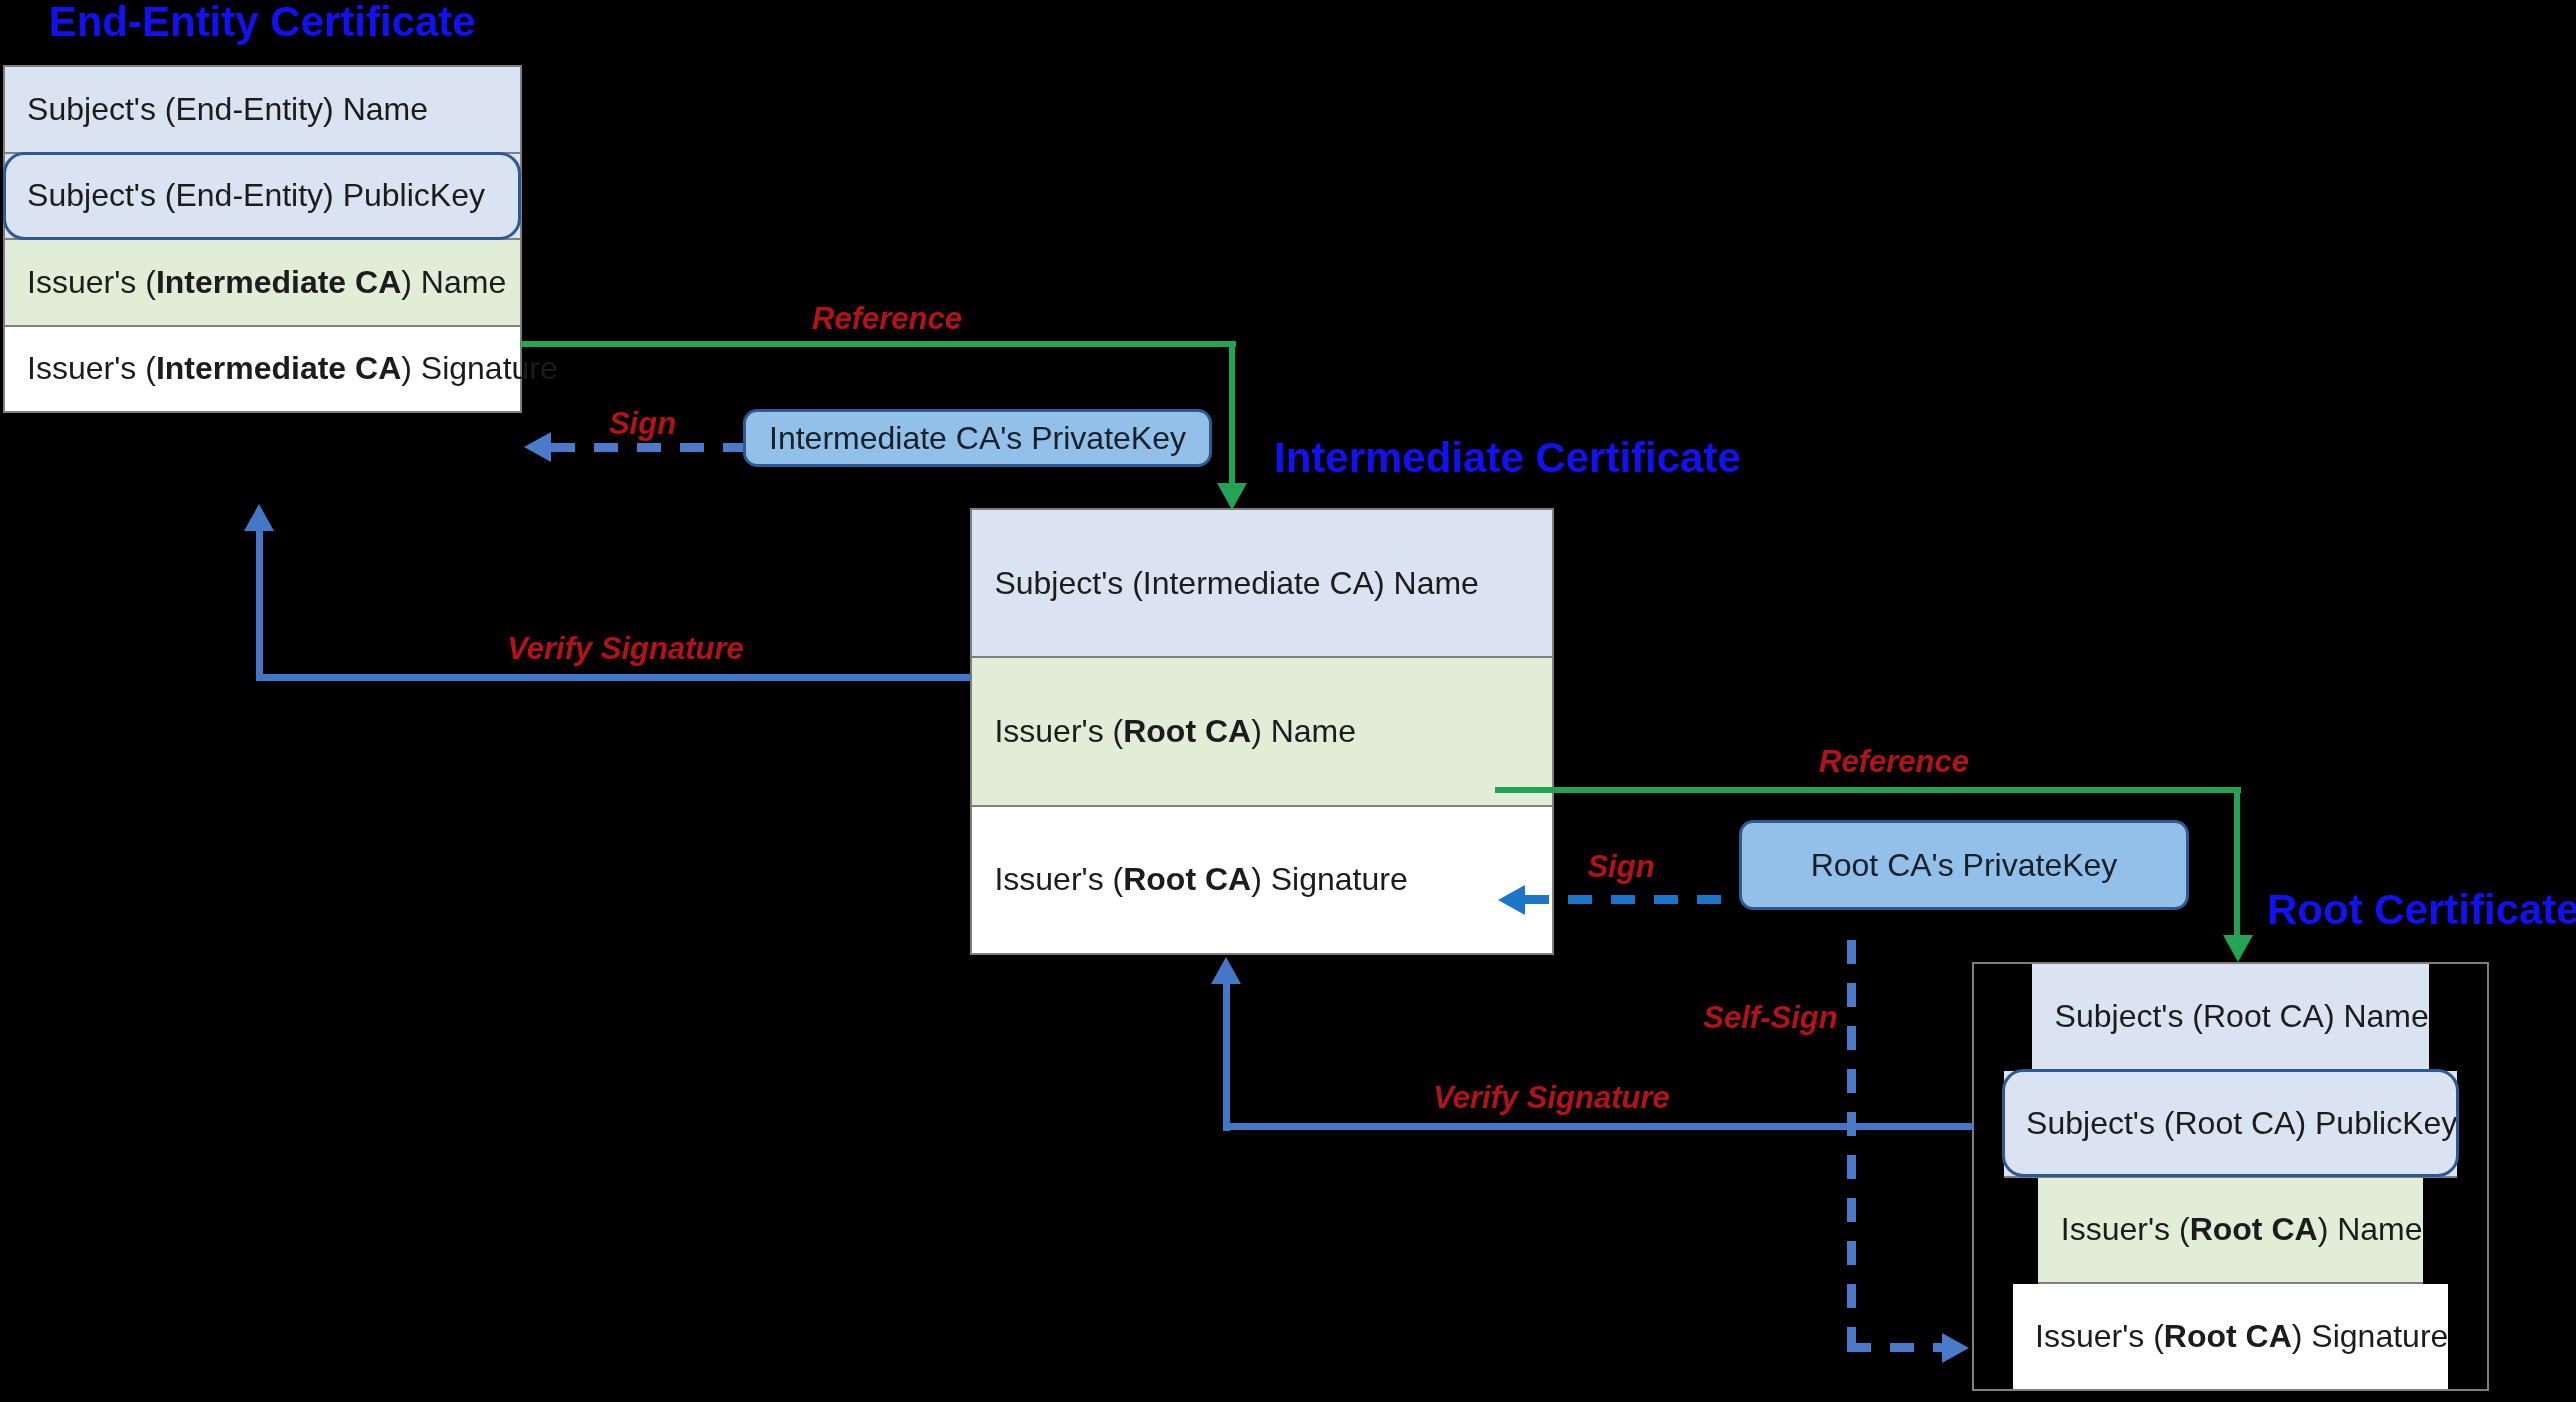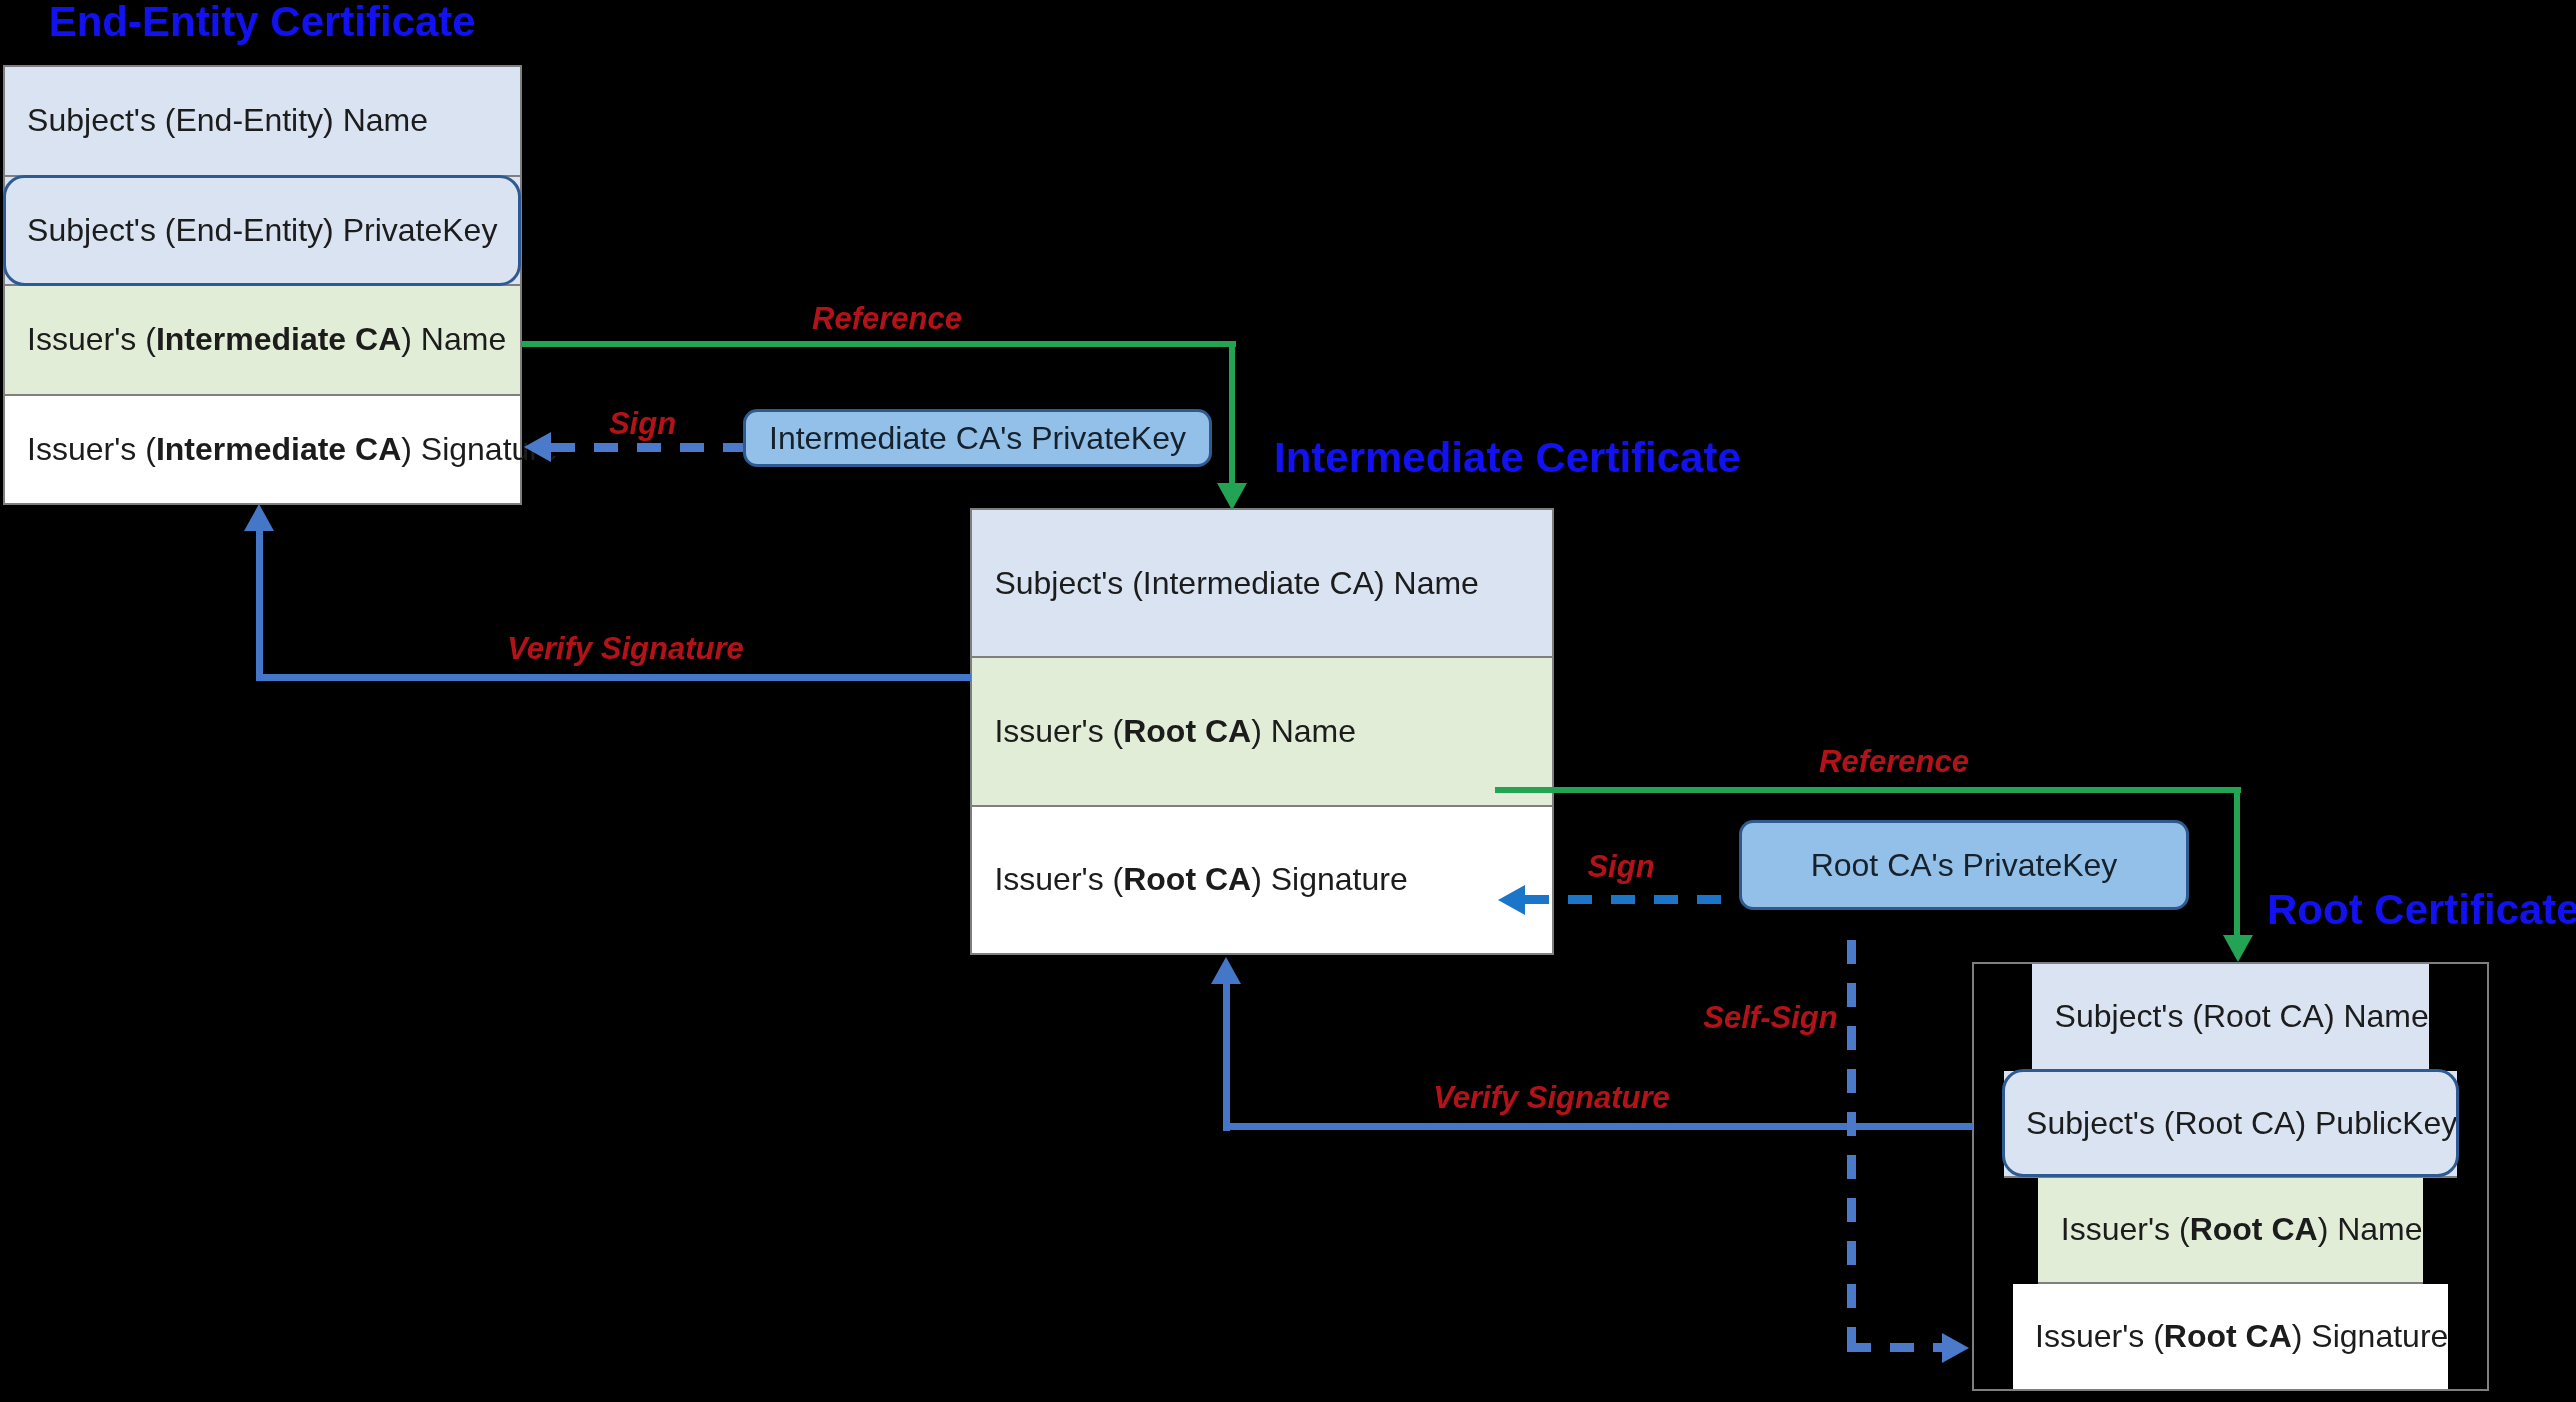--- a/index.html
+++ b/index.html
@@ -29,29 +29,29 @@
 
   .arrow-label{position:absolute;font-size:31px;font-weight:bold;font-style:italic;color:var(--label-red);text-align:center;line-height:1.1;white-space:nowrap;}
 </style>
 </head>
 <body>
 
 <div id="stage">
 
   <div class="cert-title" style="left:2.7px;top:0px;width:519px;text-align:center;">End-Entity Certificate</div>
 
-  <div class="cert" style="left:2.7px;top:65px;width:519px;height:440px;">
+  <div class="cert" style="left:2.7px;top:65px;width:519px;height:348px;">
     <div class="row blue">
       <span>Subject's (End-Entity) Name</span>
         <b></b>
         <span></span>
     </div>
     <div class="row blue">
       <div class="pk-frame"></div>
-      <span>Subject's (End-Entity) PrivateKey</span>
+      <span>Subject's (End-Entity) PublicKey</span>
         <b></b>
         <span></span>
     </div>
     <div class="row green">
       <span>Issuer's (</span>
         <b>Intermediate CA</b>
         <span>) Name</span>
     </div>
     <div class="row white">
       <span>Issuer's (</span>

